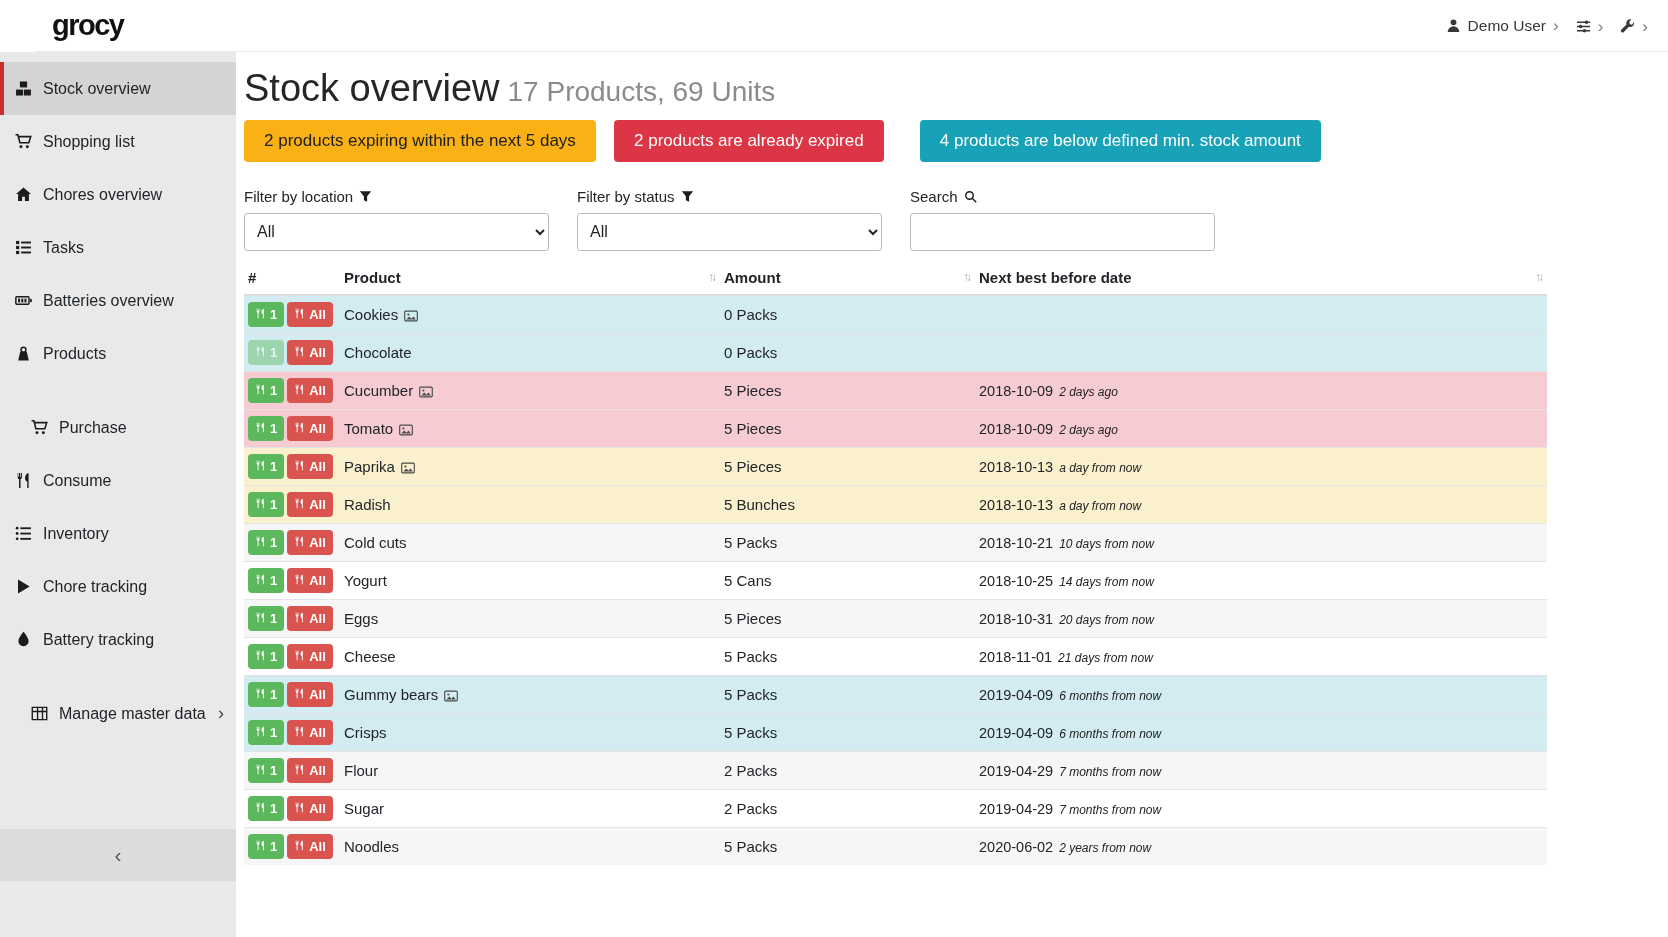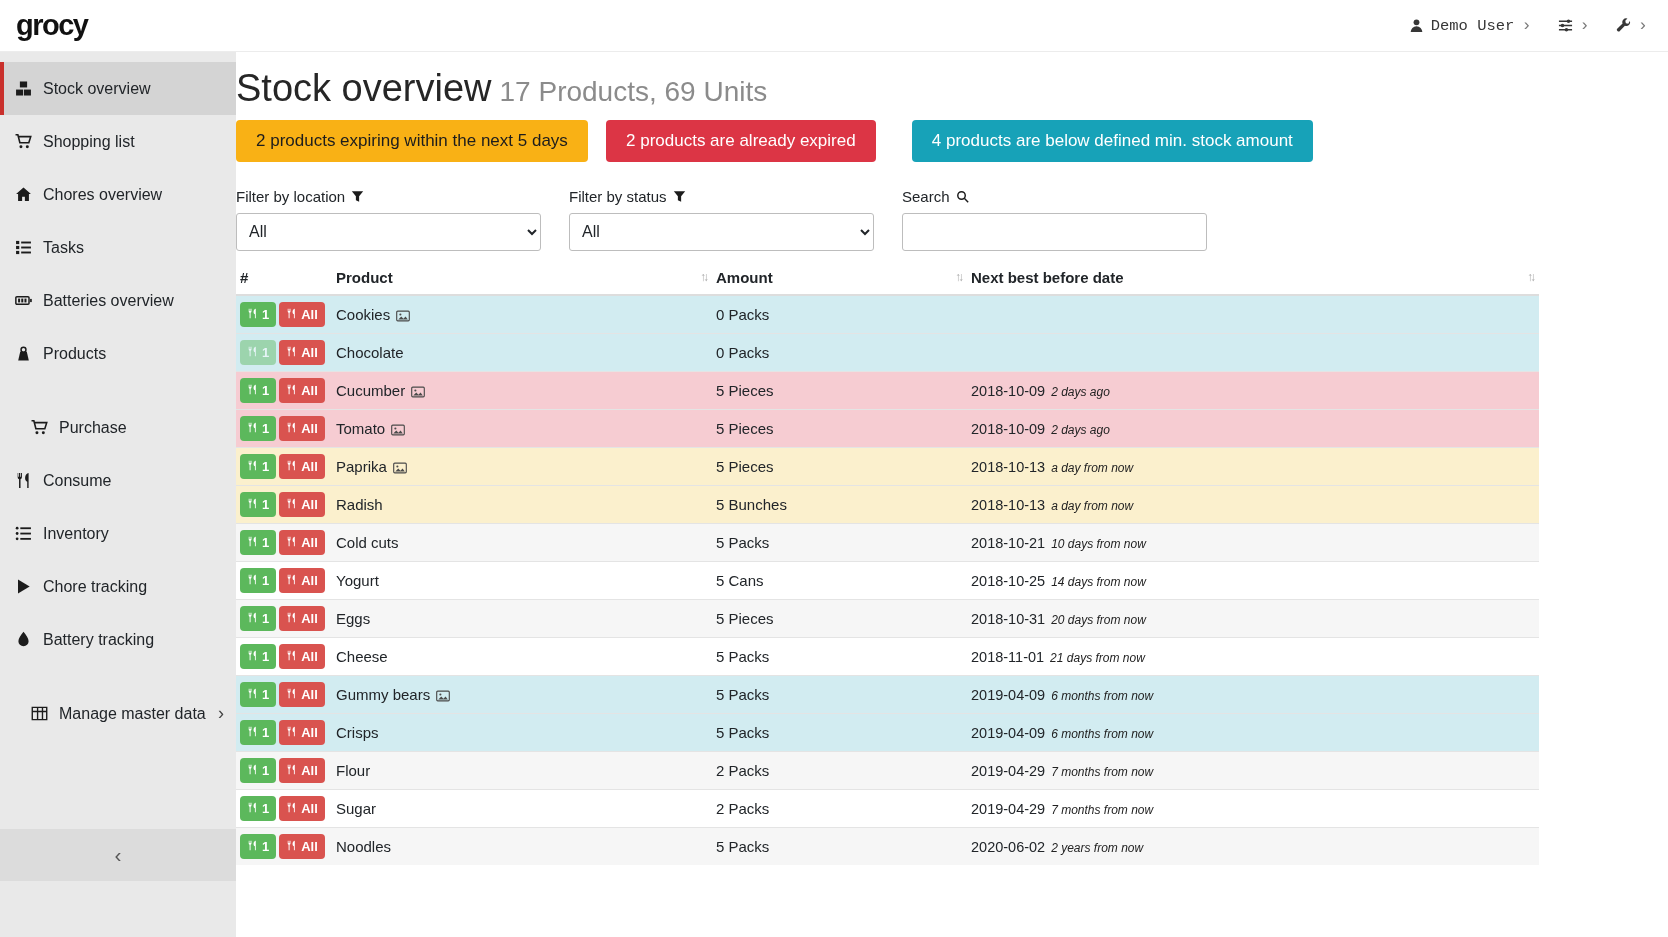--- a/index.html
+++ b/index.html
@@ -8,23 +8,24 @@
     font-family:"Liberation Sans","DejaVu Sans",sans-serif;
     background:#ffffff; color:#212529; font-size:15px;
   }
   svg { fill:currentColor; display:block; }
 
   
   .navbar {
     height:52px; background:#fff; border-bottom:1px solid #ececec;
     display:flex; align-items:center; justify-content:space-between;
     padding:0 20px 0 16px;
+    margin-left:36px;
   }
   .logo { font-size:29px; font-weight:800; letter-spacing:-1.5px; color:#111; cursor:pointer; }
-  .nav-right { display:flex; align-items:center; gap:26px;font-family:Liberation Mono, monospace; }
+  .nav-right { display:flex; align-items:flex-end; gap:17px; }
   .nav-item { display:flex; align-items:center; gap:7px; font-size:15.5px; color:#373737; cursor:pointer; }
   .nav-item .icn { width:15px; height:15px; color:#373737; }
   .chev { color:#7a7a7a; font-size:17px; line-height:1; }
 
   
   .layout { display:flex; height:885px; }
 
   
   .sidebar { width:236px; background:var(--sidebar-bg,#e9e9e9); position:relative; flex:0 0 auto; padding-top:10px; }
   .side-item {
@@ -37,21 +38,21 @@
   .side-item .icn { width:17px; height:17px; color:#1c1c1c; flex:0 0 auto; }
   .side-item .lbl { white-space:nowrap; }
   .side-chev { margin-left:auto; color:#444; font-size:18px; }
   .collapse-strip {
     position:absolute; left:0; right:0; bottom:56px; height:52px;
     background:#dcdcdc; display:flex; align-items:center; justify-content:center;
     color:#555; font-size:21px; cursor:pointer;
   }
 
   
-  .main { flex:1; padding:16px 0 0 0; background:#fff; }
+  .main { flex:1; padding:16px 0 0 8px; background:#fff; }
   .content { width:1303px; }
   h1.page-title { font-size:38px; font-weight:500; color:#262626; line-height:1.1; margin-bottom:10px; }
   .page-subtitle { font-size:28px; color:#8b8b8b; font-weight:400; margin-left:8px; }
 
   .alerts { margin-bottom:26px; }
   .alert-btn {
     display:inline-block; padding:11px 20px; border-radius:4px;
     font-size:17px; color:#fff; margin-right:14px; cursor:pointer;
   }
   .alert-warning { background:var(--alert-warning-bg,#f9b115); color:#1d1d1d; }

